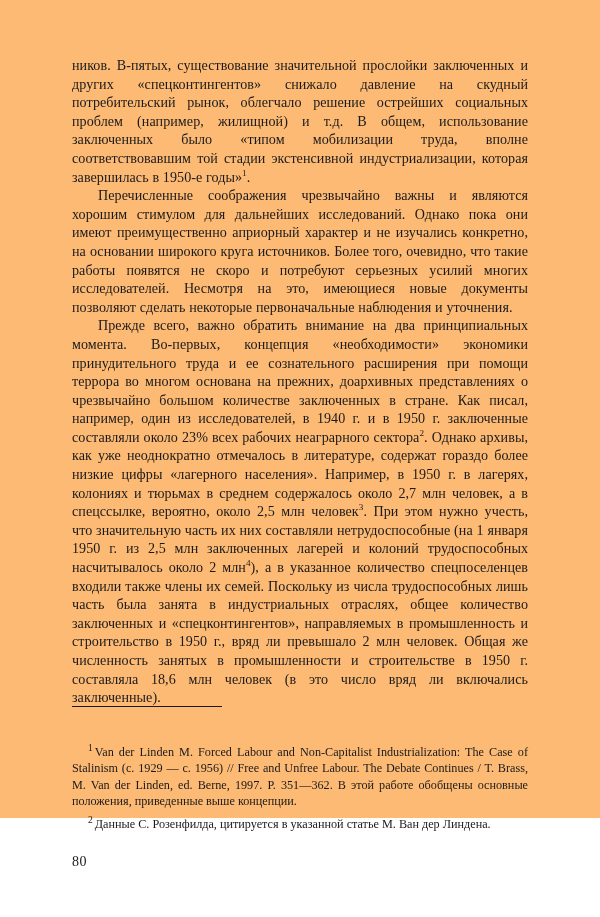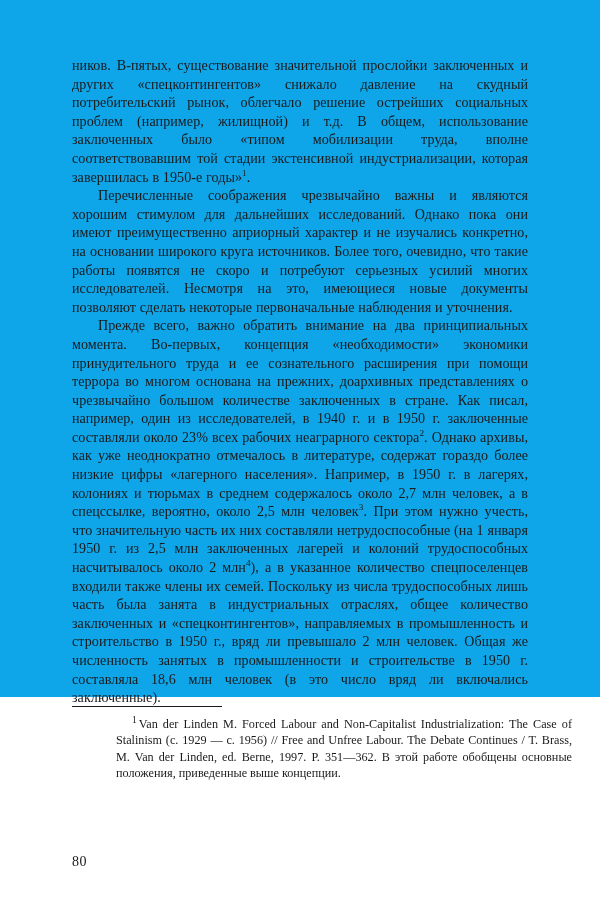--- a/index.html
+++ b/index.html
@@ -12,22 +12,22 @@
     height: 917px;
     position: relative;
     font-family: "Liberation Serif", serif;
     color: #1a1a1a;
     overflow: hidden;
   }
   .page {
     position: absolute;
     left: 0; top: 0;
     width: 600px;
-    height: 697px;
-    background: #0ea5e9;
+    height: 818px;
+    background: #fdba74;
   }
   .content {
     position: absolute;
     left: 72px;
     top: 56px;
     width: 456px;
   }
   p.body-par {
     margin: 0;
     font-size: 14.1px;
@@ -45,23 +45,22 @@
     position: absolute;
     left: 72px;
     top: 706px;
     width: 150px;
     height: 1px;
     background: #1a1a1a;
   }
   .footnotes {
     position: absolute;
     left: 72px;
-    top: 716px;
+    top: 744px;
     width: 456px;
-    margin-left: 44px;
   }
   p.footnote {
     margin: 0 0 6px 0;
     font-size: 12.2px;
     line-height: 16.4px;
     text-align: justify;
     text-indent: 16px;
   }
   p.footnote:last-child {
     margin-bottom: 0;
@@ -97,17 +96,18 @@
     <p class="body-par">Перечисленные соображения чрезвычайно важны и являются хорошим стимулом для дальнейших исследований. Однако пока они имеют преимущественно априорный характер и не изучались конкретно, на основании широкого круга источников. Более того, очевидно, что такие работы появятся не скоро и потребуют серьезных усилий многих исследователей. Несмотря на это, имеющиеся новые документы позволяют сделать некоторые первоначальные наблюдения и уточнения.</p>
 
     <p class="body-par"><span>Прежде всего, важно обратить внимание на два принципиальных момента. Во-первых, концепция «необходимости» экономики принудительного труда и ее сознательного расширения при помощи террора во многом основана на прежних, доархивных представлениях о чрезвычайно большом количестве заключенных в стране. Как писал, например, один из исследователей, в 1940 г. и в 1950 г. заключенные составляли около 23% всех рабочих неаграрного сектора</span><sup class="fn">2</sup><span>. Однако архивы, как уже неоднократно отмечалось в литературе, содержат гораздо более низкие цифры «лагерного населения». Например, в 1950 г. в лагерях, колониях и тюрьмах в среднем содержалось около 2,7 млн человек, а в спецссылке, вероятно, около 2,5 млн человек</span><sup class="fn">3</sup><span>. При этом нужно учесть, что значительную часть их них составляли нетрудоспособные (на 1 января 1950 г. из 2,5 млн заключенных лагерей и колоний трудоспособных насчитывалось около 2 млн</span><sup class="fn">4</sup><span>), а в указанное количество спецпоселенцев входили также члены их семей. Поскольку из числа трудоспособных лишь часть была занята в индустриальных отраслях, общее количество заключенных и «спецконтингентов», направляемых в промышленность и строительство в 1950 г., вряд ли превышало 2 млн человек. Общая же численность занятых в промышленности и строительстве в 1950 г. составляла 18,6 млн человек (в это число вряд ли включались заключенные).</span></p>
 
   </div>
 
   <div class="footnote-rule"></div>
 
   <div class="footnotes">
     <p class="footnote"><span class="fn-marker">1</span><span>Van der Linden M. Forced Labour and Non-Capitalist Industrialization: The Case of Stalinism (c. 1929 — c. 1956) // Free and Unfree Labour. The Debate Continues / T. Brass, M. Van der Linden, ed. Berne, 1997. P. 351—362. В этой работе обобщены основные положения, приведенные выше концепции.</span></p>
+    <p class="footnote"><span class="fn-marker">2</span><span>Данные С. Розенфилда, цитируется в указанной статье М. Ван дер Линдена.</span></p>
   </div>
 
   <div class="page-number">80</div>
 
 </div>
 
 </body></html>

